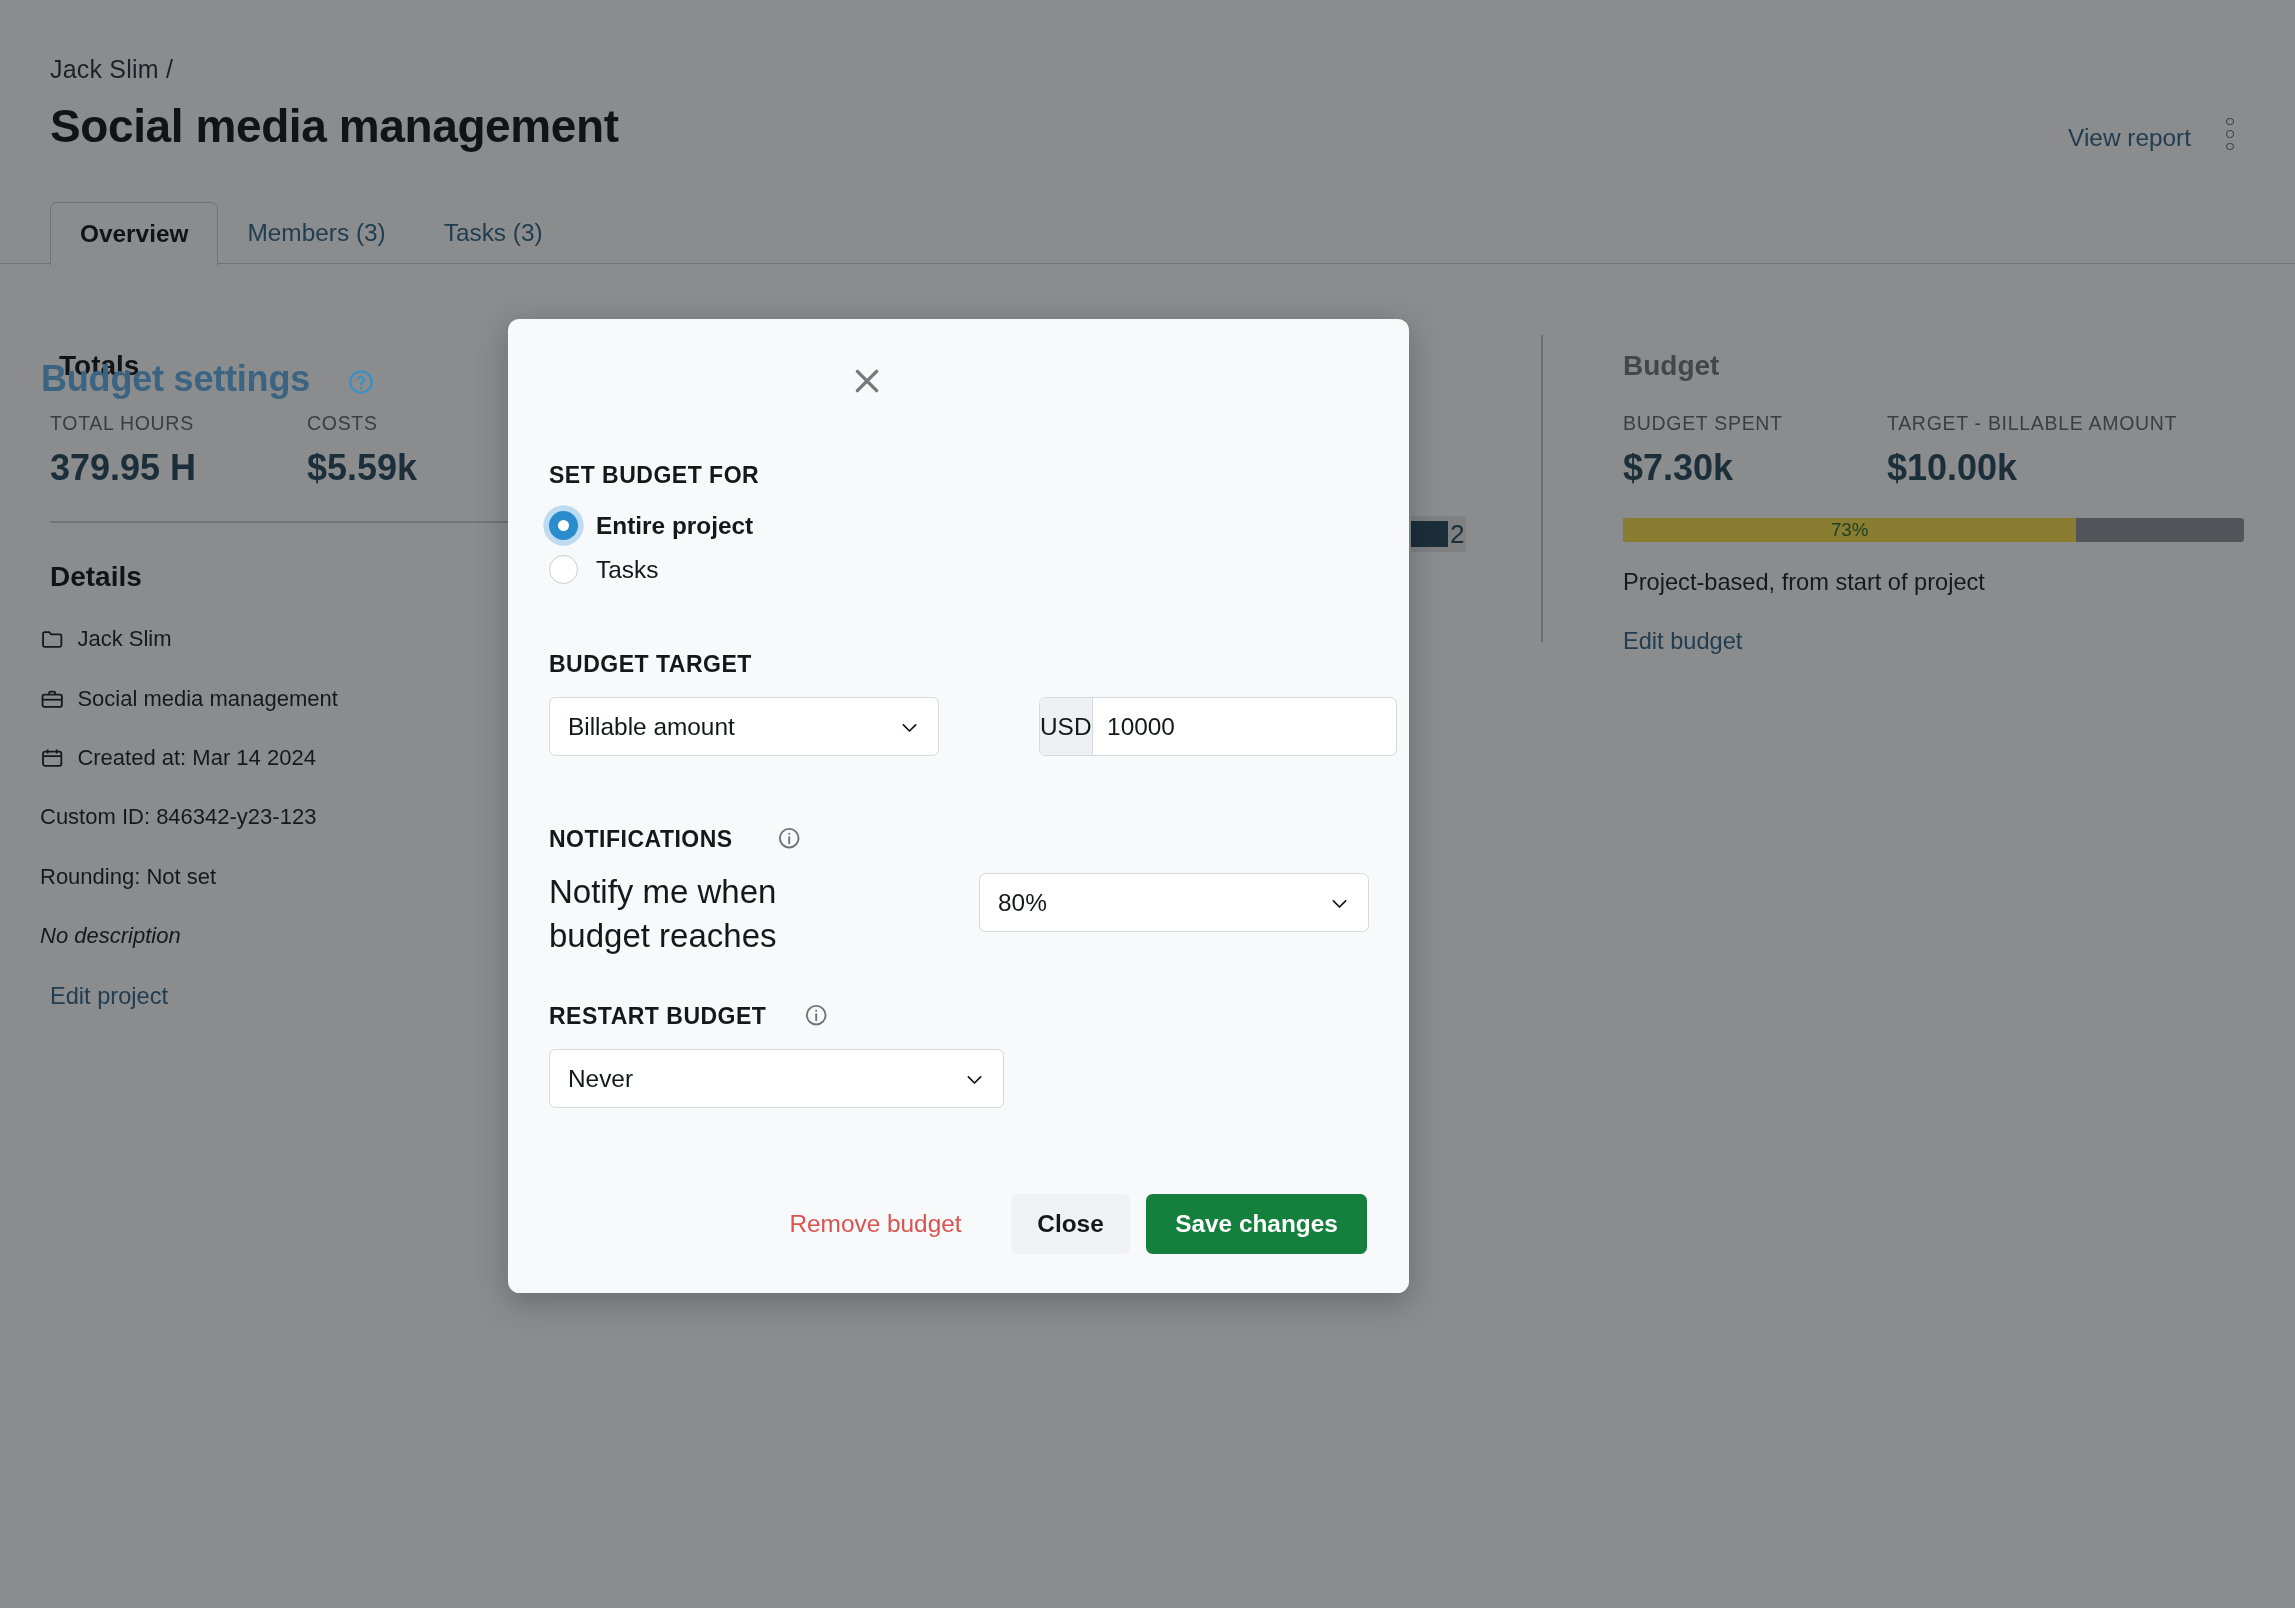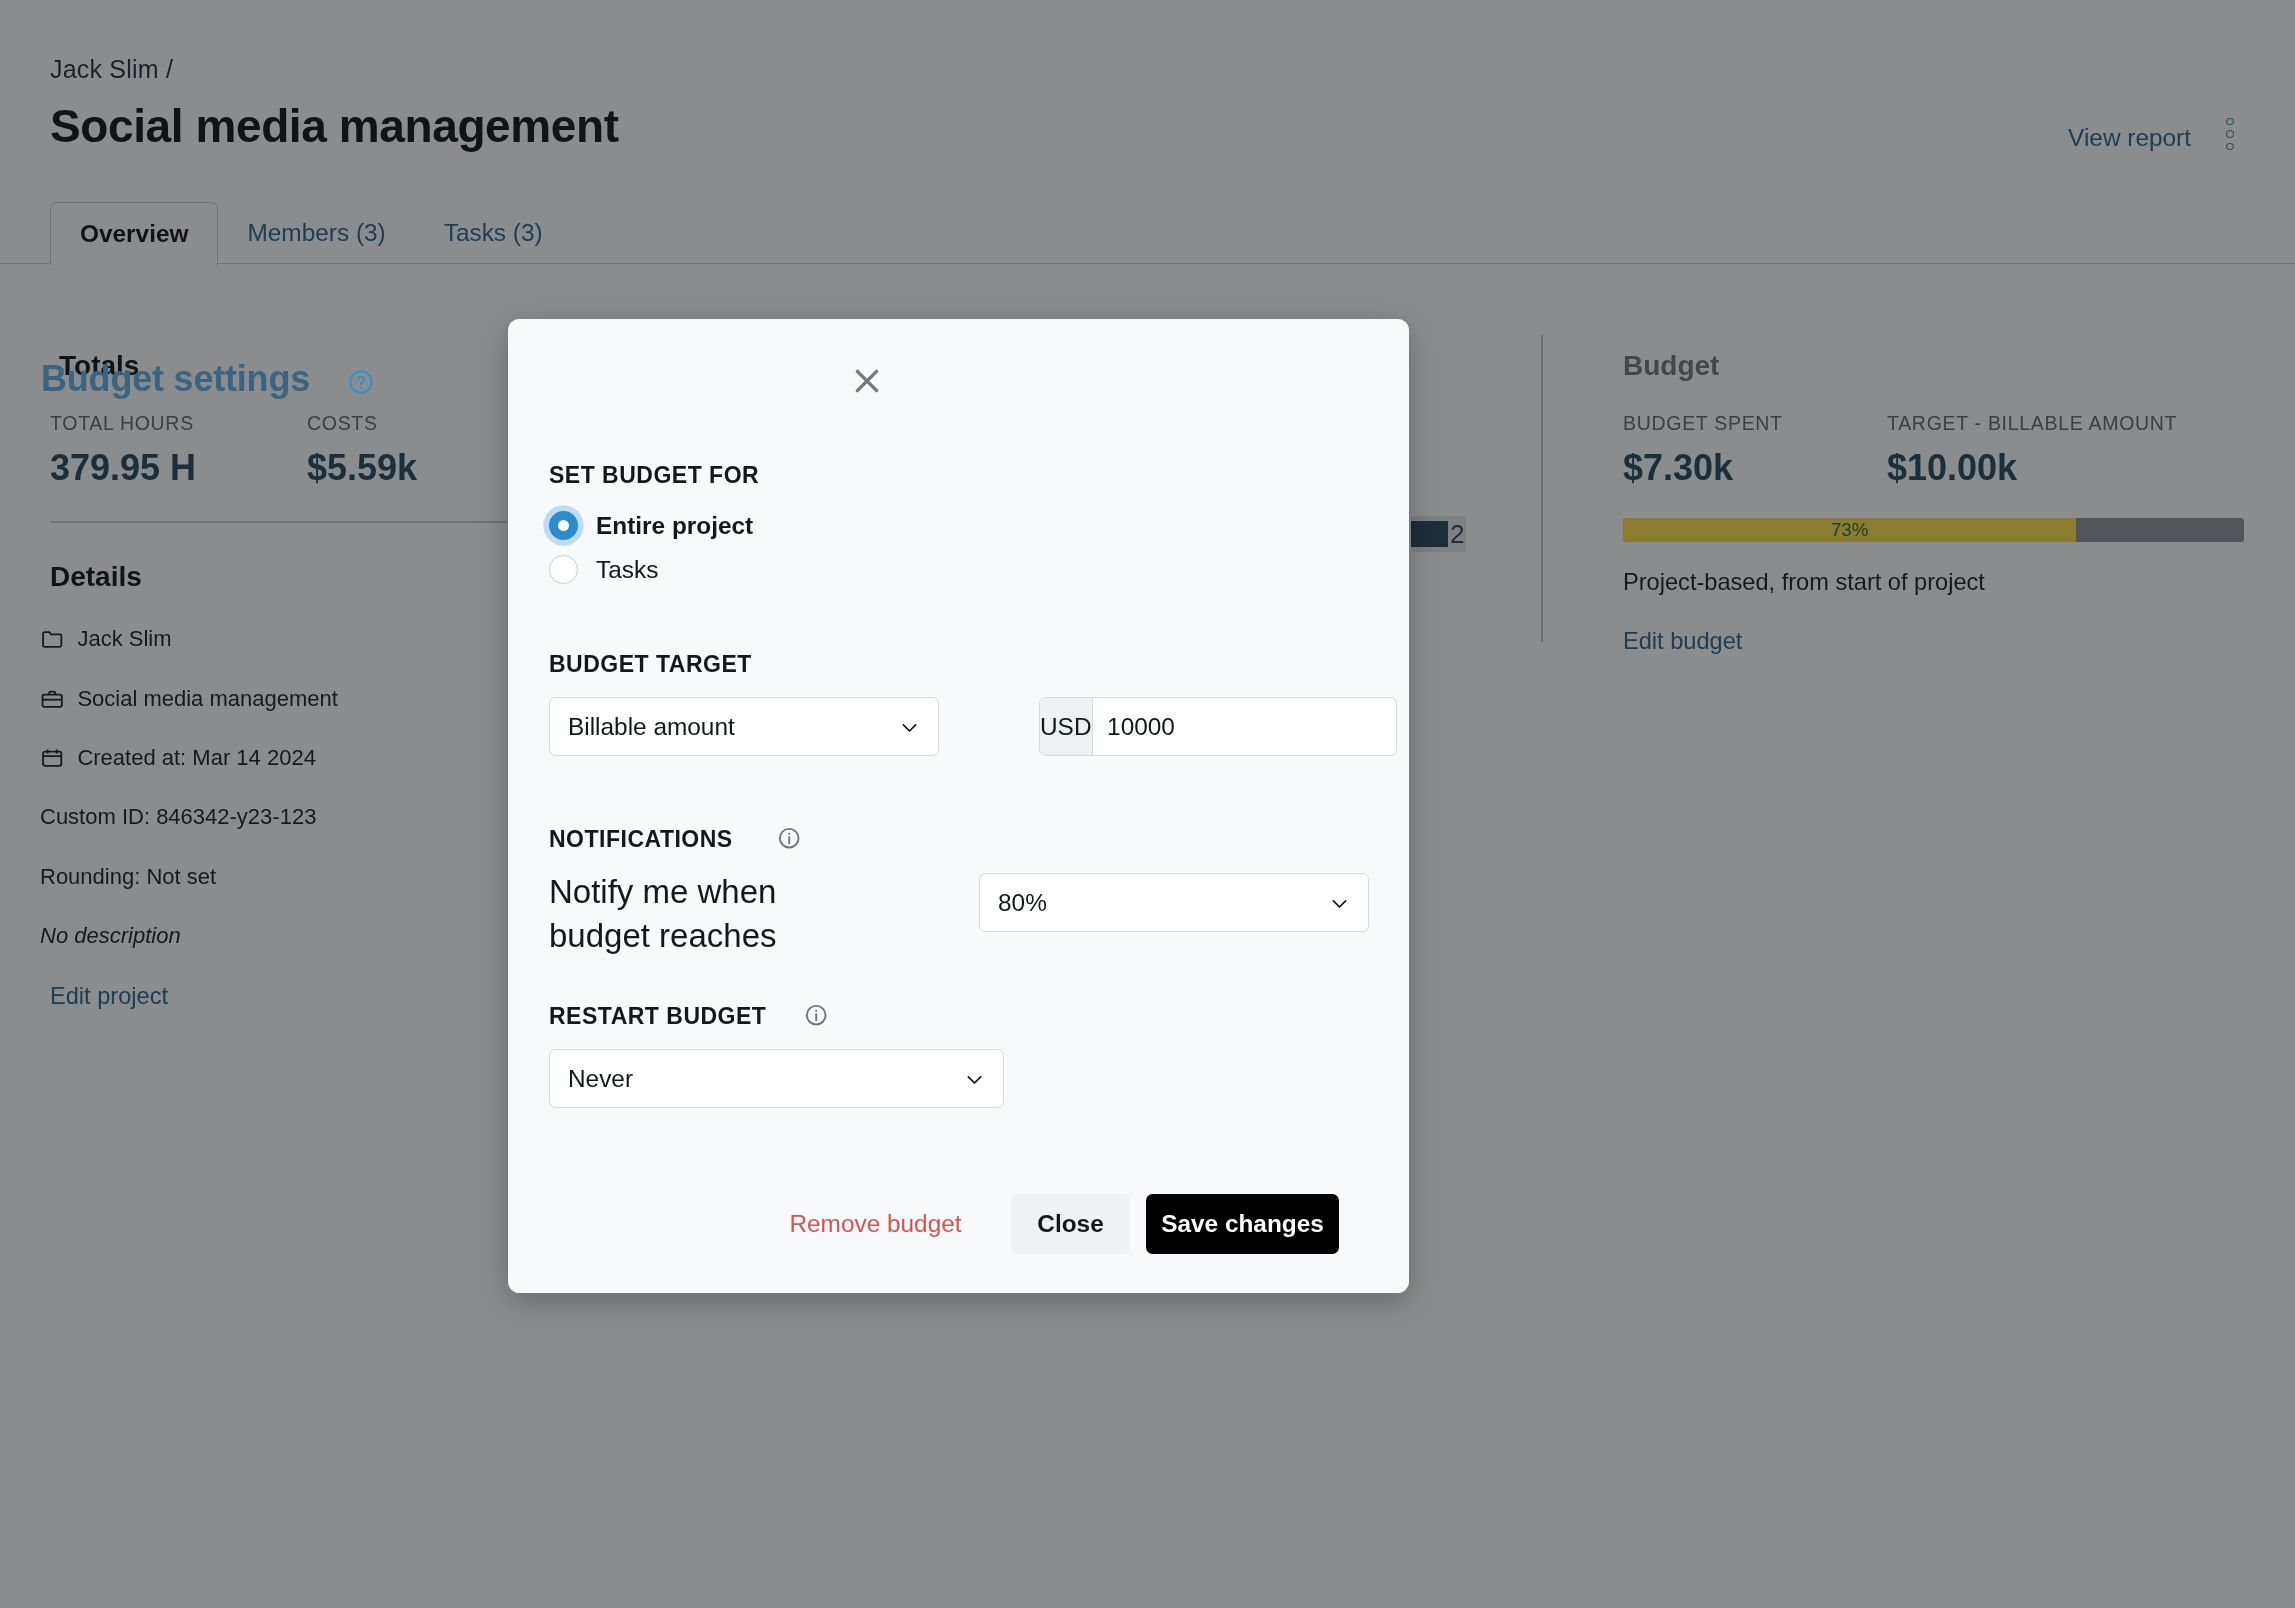--- a/index.html
+++ b/index.html
@@ -374,24 +374,24 @@
     width: 203px;
     font-weight: normal;
   }
   .btn-secondary {
     background: #f0f1f2;
     color: #13181b;
     left: 1011px; top: 1194px;
     width: 119px;
   }
   .btn-primary {
-    background: #000000;
+    background: #15803d;
     color: #ffffff;
     left: 1146px; top: 1194px;
-    width: 193px;
+    width: 221px;
   }
 </style>
 </head>
 <body>
 
 <div id="page">
 
   <div class="breadcrumb">Jack Slim /</div>
   <div class="page-title">Social media management</div>
 

